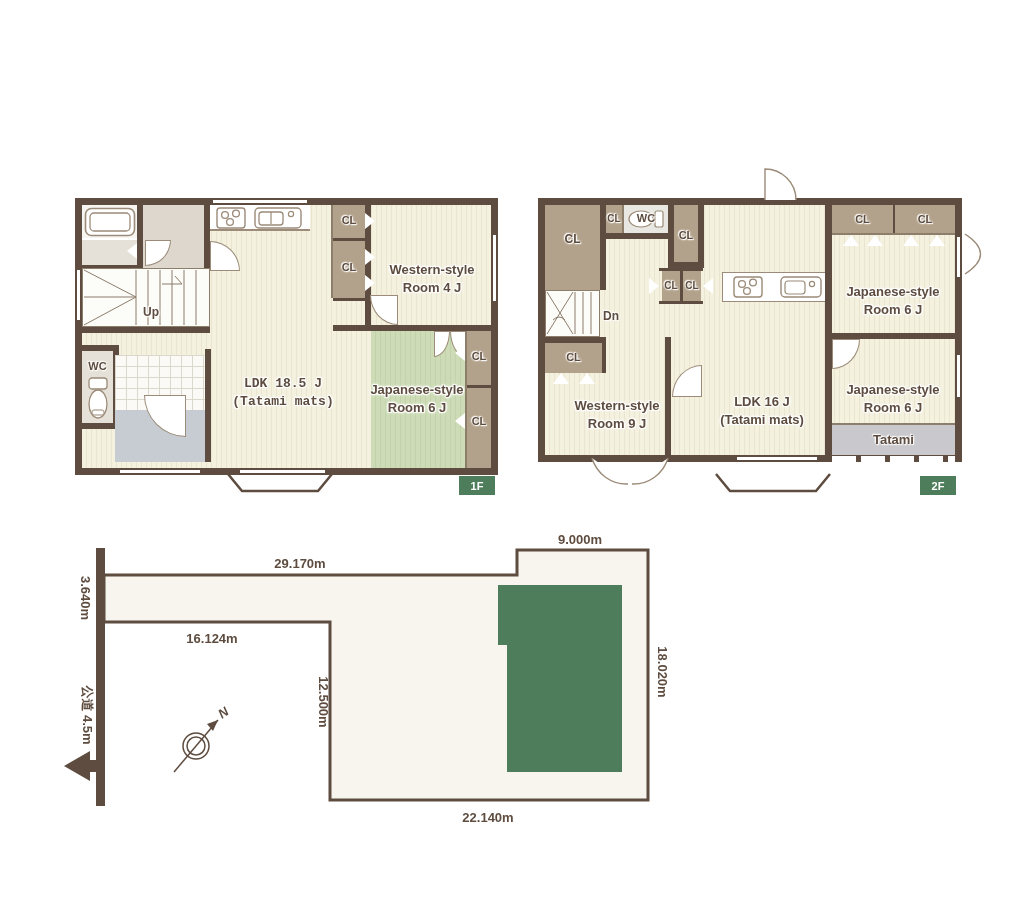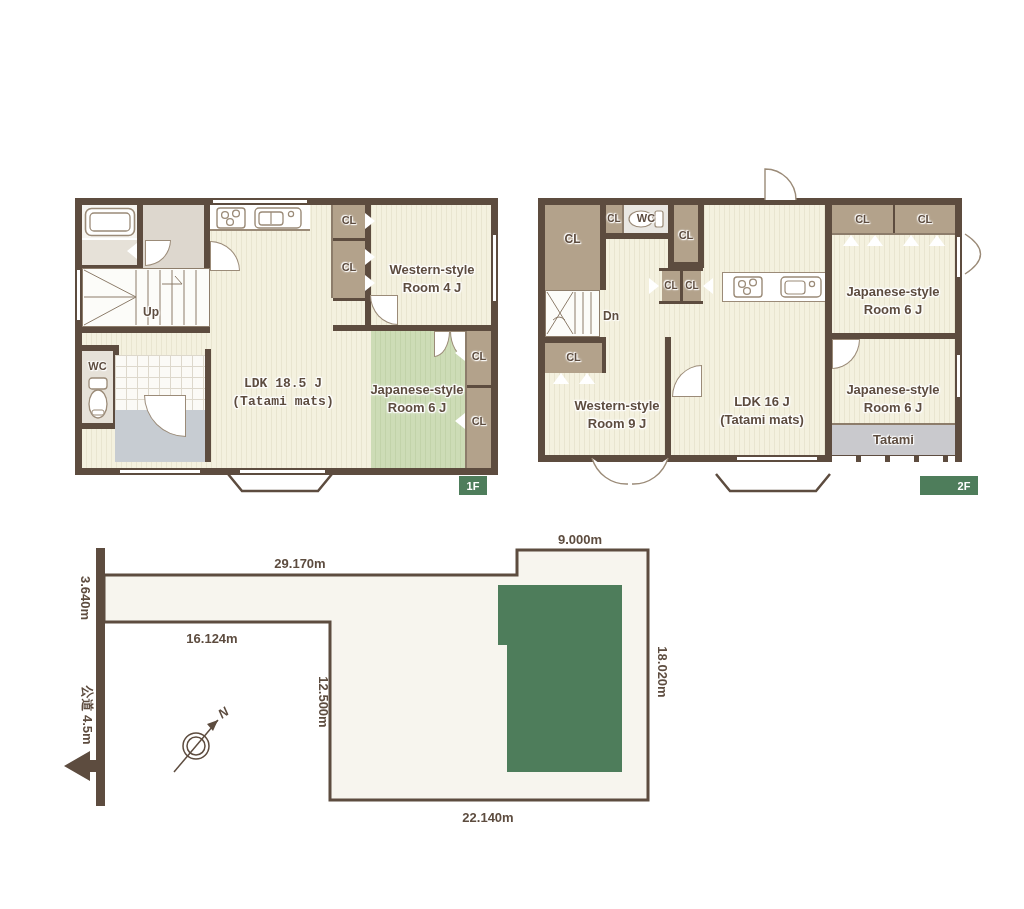--- a/index.html
+++ b/index.html
@@ -25,21 +25,21 @@
   .dr{position:absolute;background:#fff;border:1.3px solid #9b8b78;box-sizing:border-box;}
   .nr{position:absolute;width:0;height:0;border-top:8px solid transparent;border-bottom:8px solid transparent;border-left:10px solid #fff;}
   .nl{position:absolute;width:0;height:0;border-top:8px solid transparent;border-bottom:8px solid transparent;border-right:10px solid #fff;}
   .nu{position:absolute;width:0;height:0;border-left:8px solid transparent;border-right:8px solid transparent;border-bottom:11px solid #fff;}
   .wh{position:absolute;background:#fff;border-top:2px solid #5d4c3f;border-bottom:2px solid #5d4c3f;box-sizing:border-box;}
   .wv{position:absolute;background:#fff;border-left:2px solid #5d4c3f;border-right:2px solid #5d4c3f;box-sizing:border-box;}
   .rail{position:absolute;background:repeating-linear-gradient(90deg,#fff 0 24px,#5d4c3f 24px 29px);border-top:1.5px solid #5d4c3f;box-sizing:border-box;}
   
   .title{position:absolute;left:448px;top:115px;width:142px;height:38px;background:#4e7d5b;color:#fff;
          font-size:20px;font-weight:700;display:flex;align-items:center;justify-content:center;letter-spacing:.5px;}
-  .badge{position:absolute;width:28px;height:19px;background:#4e7d5b;color:#fff;font-size:11px;font-weight:700;
+  .badge{position:absolute;width:36px;height:19px;background:#4e7d5b;color:#fff;font-size:11px;font-weight:700;
          display:flex;align-items:center;justify-content:center;}
   svg{position:absolute;overflow:visible;}
 </style>
 </head>
 <body>
 
 <div id="canvas">
 
 
   <div class="plan" style="left:75px;top:198px;width:423px;height:277px;">
@@ -245,21 +245,21 @@
 
     <div class="tw" style="left:287px;top:218px;width:123px;height:2px;"></div>
     <div class="room" style="left:287px;top:220px;width:123px;height:30px;background:#c9c9cd;"></div>
     <div class="cl" style="left:287px;top:227px;width:123px;font-size:13px;">Tatami</div>
     <div class="rail" style="left:287px;top:250px;width:123px;height:7px;"></div>
 
     <div class="wv" style="left:410px;top:150px;width:7px;height:42px;"></div>
     <div class="wv" style="left:410px;top:32px;width:7px;height:40px;"></div>
     <div class="wh" style="left:192px;top:250px;width:80px;height:7px;"></div>
   </div>
-  <div class="badge" style="left:920px;top:476px;padding-left:30px;">2F</div>
+  <div class="badge" style="left:920px;top:476px;">2F</div>
   <svg style="left:712px;top:472px;" width="122" height="24" viewBox="0 0 122 24">
     <polyline points="4,2 18,19 104,19 118,2" fill="none" stroke="#5d4c3f" stroke-width="2.5"></polyline>
   </svg>
   <svg style="left:758px;top:160px;" width="46" height="42" viewBox="0 0 46 42">
     <path d="M7,40 V9 A31,31 0 0 1 38,40" fill="#fff" stroke="#9b8b78" stroke-width="1.4"></path>
   </svg>
   <svg style="left:962px;top:228px;" width="40" height="52" viewBox="0 0 40 52">
     <path d="M3,6 Q34,26 3,46" fill="#fff" stroke="#9b8b78" stroke-width="1.4"></path>
   </svg>
   <svg style="left:590px;top:456px;" width="80" height="30" viewBox="0 0 80 30">

